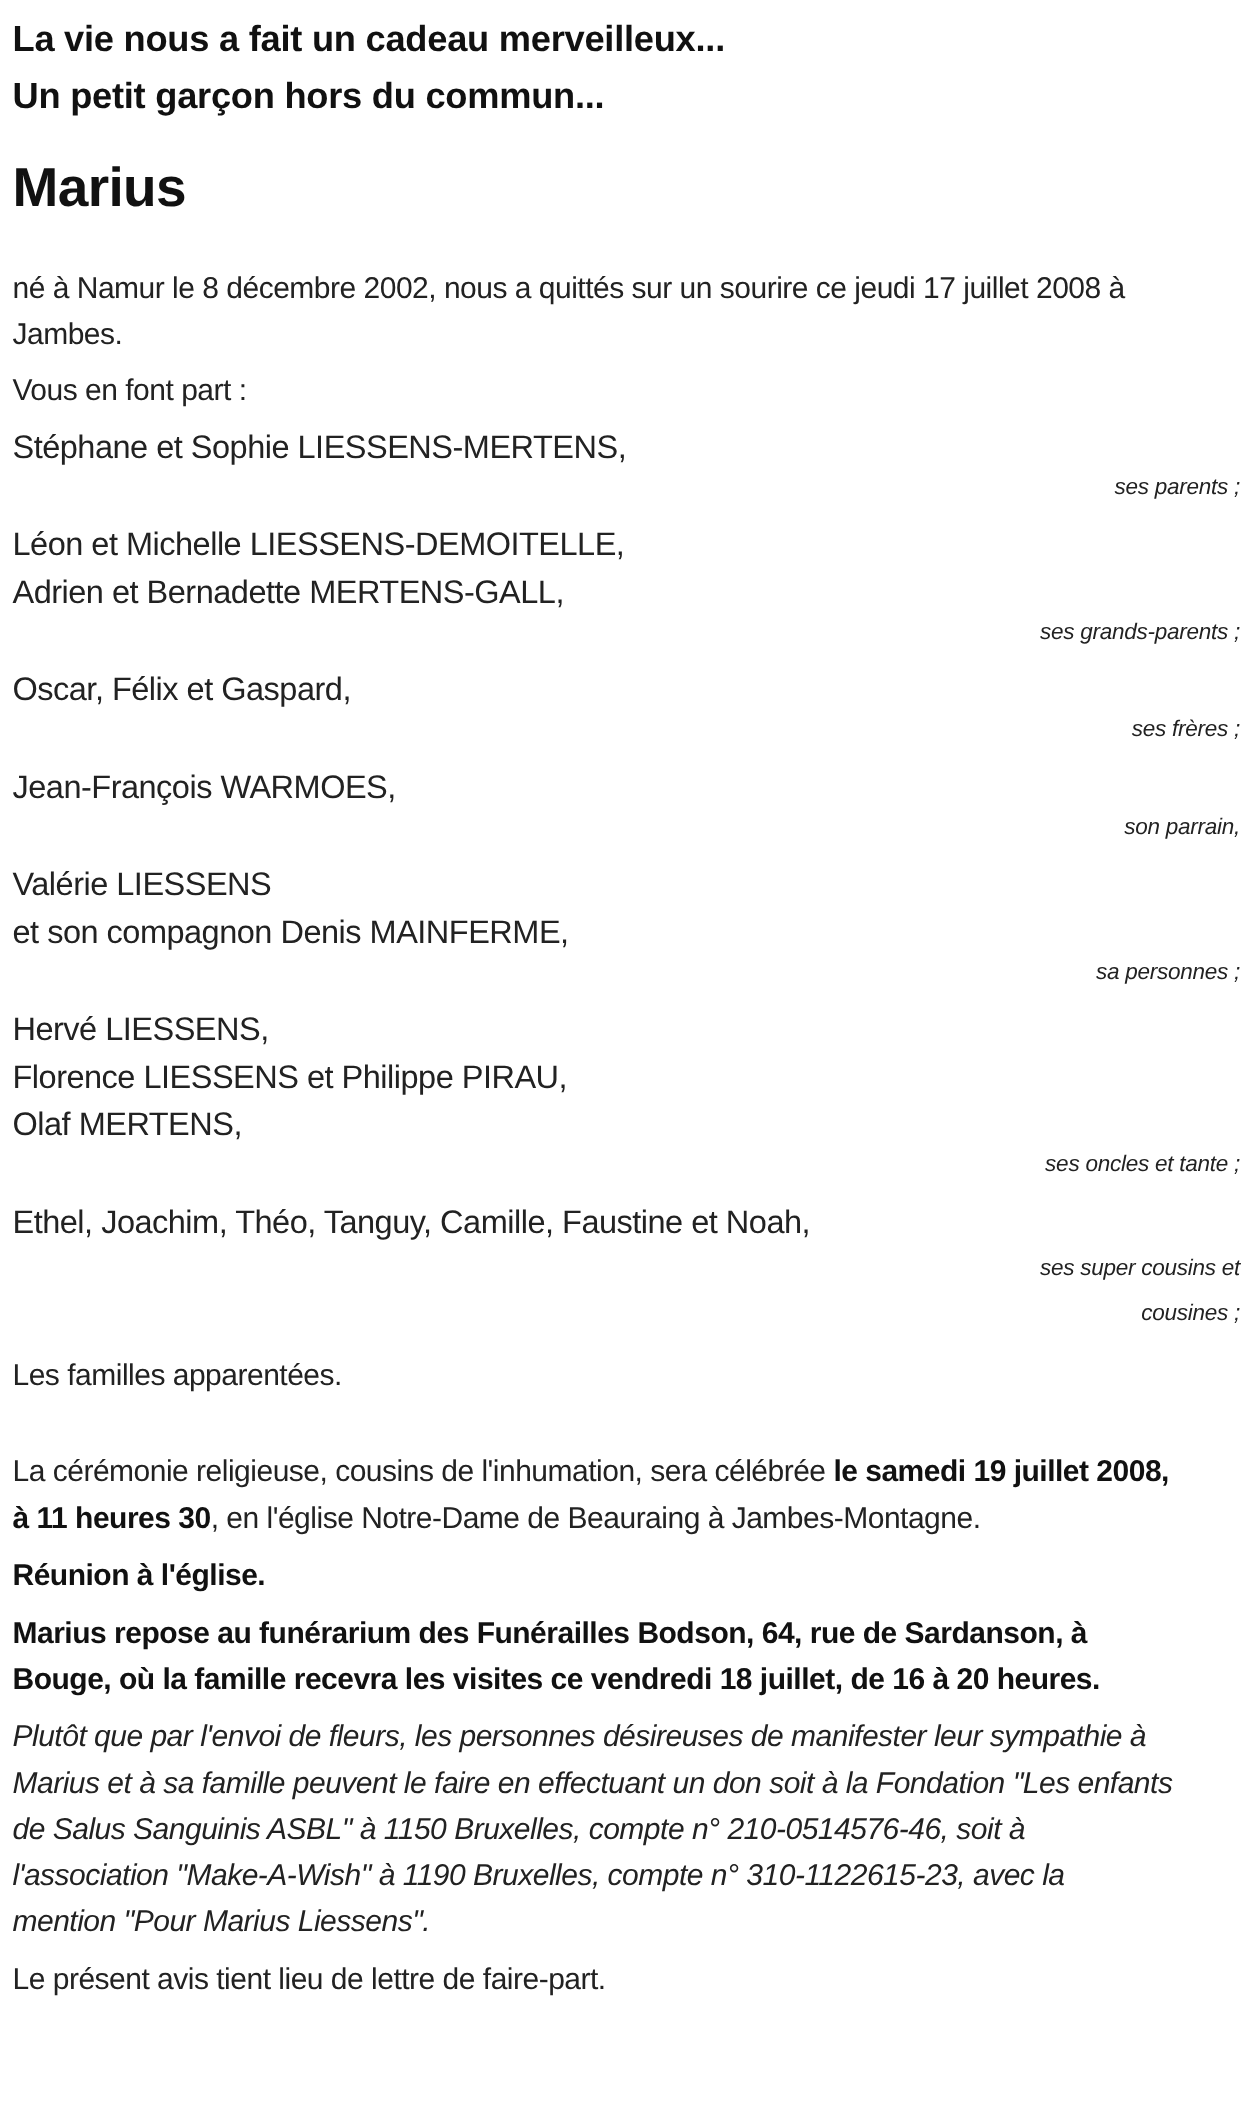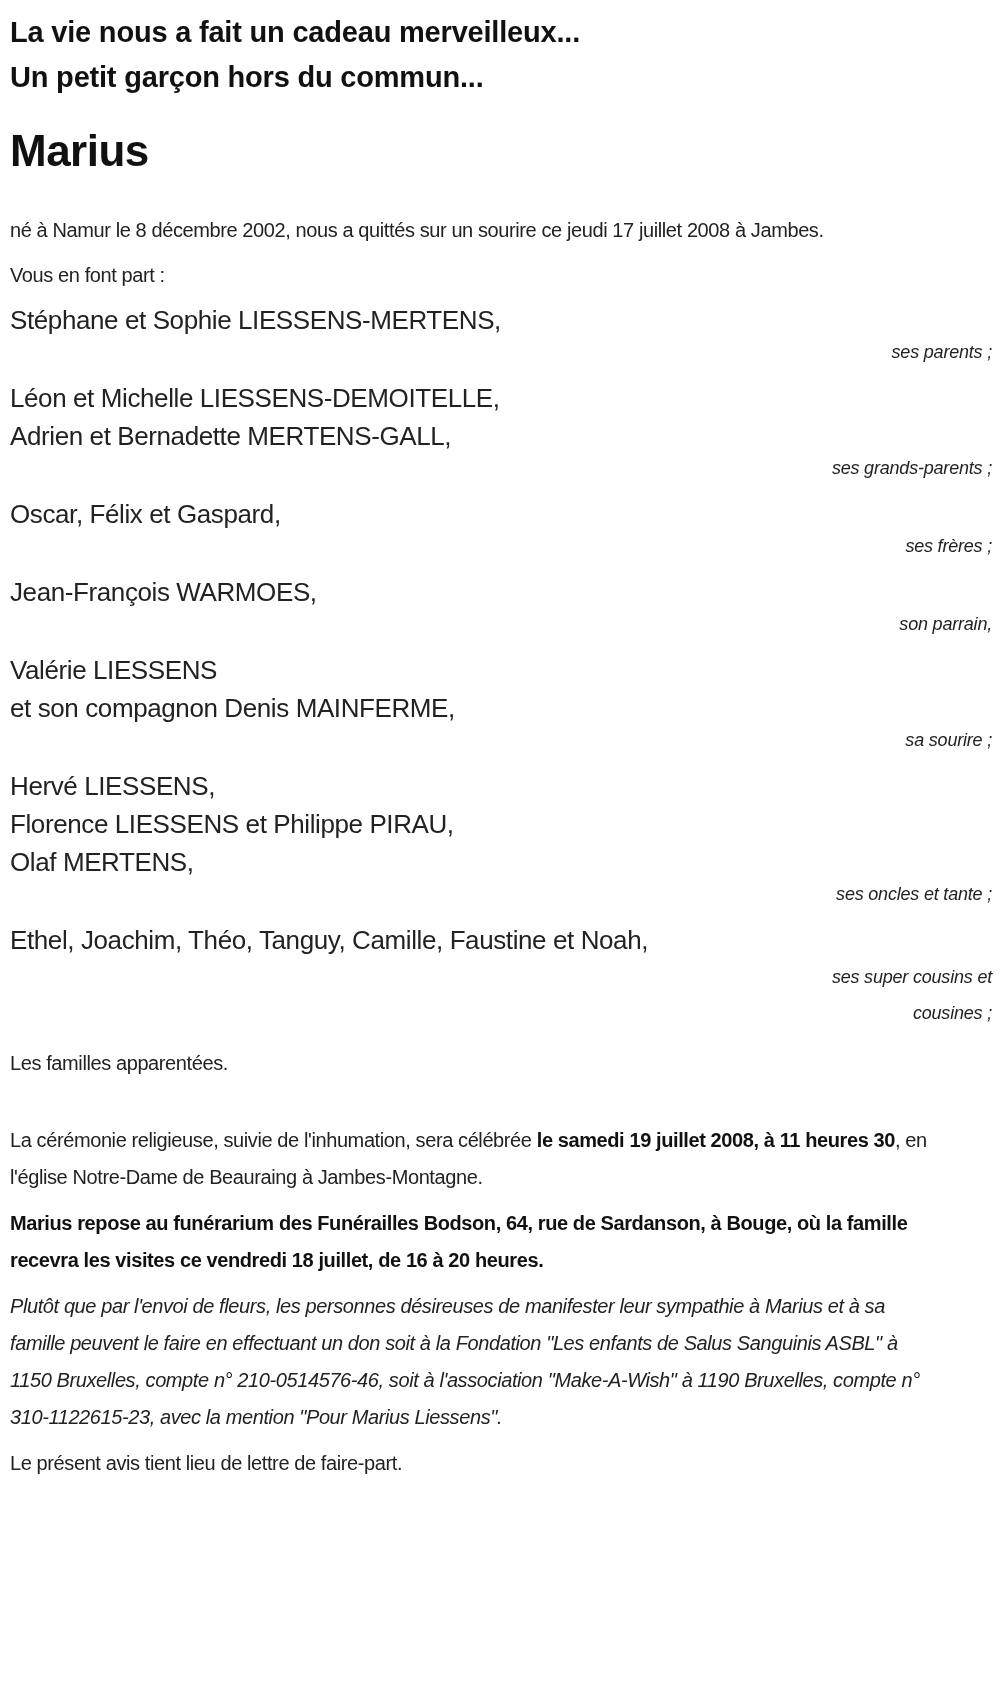--- a/index.html
+++ b/index.html
@@ -28,21 +28,21 @@
   .deceased-name {
     margin-top: 26px;
     font-weight: bold;
     color: #111111;
     font-size: 44px;
     line-height: 50px;
     letter-spacing: -0.5px;
   }
   
   .body-text {
-    font-size: 20px;
+    font-size: 24px;
     line-height: 37px;
     letter-spacing: -0.4px;
     max-width: 930px;
     color: #222222;
   }
   .p-birth    { margin-top: 36px; }
   .p-announce { margin-top: 8px; }
   .family-list { margin-top: 7px; }
   .family-group .name-line {
     font-size: 26px;
@@ -108,41 +108,42 @@
     </div>
 
     <div class="family-group">
       <div class="name-line">Jean-François WARMOES,</div>
       <div class="relation">son parrain,</div>
     </div>
 
     <div class="family-group">
       <div class="name-line">Valérie LIESSENS</div>
       <div class="name-line">et son compagnon Denis MAINFERME,</div>
-      <div class="relation">sa sourire ;</div>
+      <div class="relation">sa personnes ;</div>
     </div>
 
     <div class="family-group">
       <div class="name-line">Hervé LIESSENS,</div>
       <div class="name-line">Florence LIESSENS et Philippe PIRAU,</div>
       <div class="name-line">Olaf MERTENS,</div>
       <div class="relation">ses oncles et tante ;</div>
     </div>
 
     <div class="family-group">
       <div class="name-line">Ethel, Joachim, Théo, Tanguy, Camille, Faustine et Noah,</div>
       <div class="relation narrow">ses super cousins et cousines ;</div>
     </div>
 
   </div>
 
   <p class="body-text p-families">Les familles apparentées.</p>
 
-  <p class="body-text p-ceremony"><span>La cérémonie religieuse, suivie de l'inhumation, sera célébrée </span><b>le samedi 19 juillet 2008, à 11 heures 30</b><span>, en l'église Notre-Dame de Beauraing à Jambes-Montagne.</span></p>
+  <p class="body-text p-ceremony"><span>La cérémonie religieuse, cousins de l'inhumation, sera célébrée </span><b>le samedi 19 juillet 2008, à 11 heures 30</b><span>, en l'église Notre-Dame de Beauraing à Jambes-Montagne.</span></p>
 
+  <p class="body-text p-reunion">Réunion à l'église.</p>
 
   <p class="body-text p-funerarium">Marius repose au funérarium des Funérailles Bodson, 64, rue de Sardanson, à Bouge, où la famille recevra les visites ce vendredi 18 juillet, de 16 à 20 heures.</p>
 
   <p class="body-text p-donation">Plutôt que par l'envoi de fleurs, les personnes désireuses de manifester leur sympathie à Marius et à sa famille peuvent le faire en effectuant un don soit à la Fondation "Les enfants de Salus Sanguinis ASBL" à 1150 Bruxelles, compte n° 210-0514576-46, soit à l'association "Make-A-Wish" à 1190 Bruxelles, compte n° 310-1122615-23, avec la mention "Pour Marius Liessens".</p>
 
   <p class="body-text p-closing">Le présent avis tient lieu de lettre de faire-part.</p>
 
 </div>
 
 </body></html>

